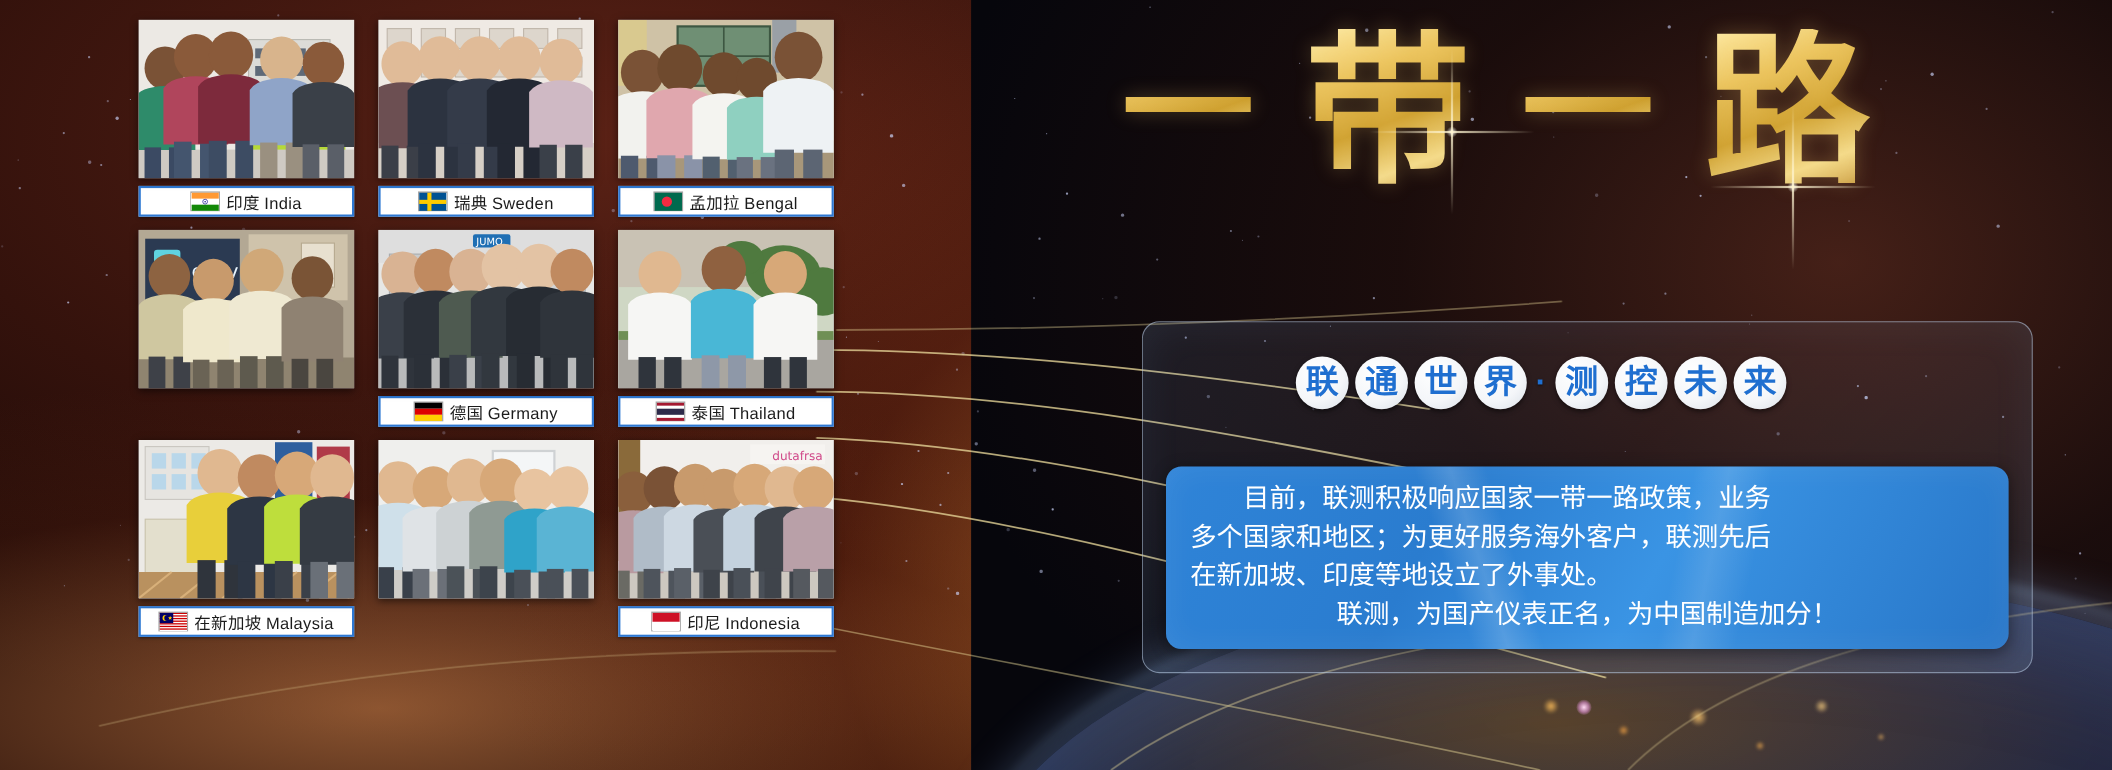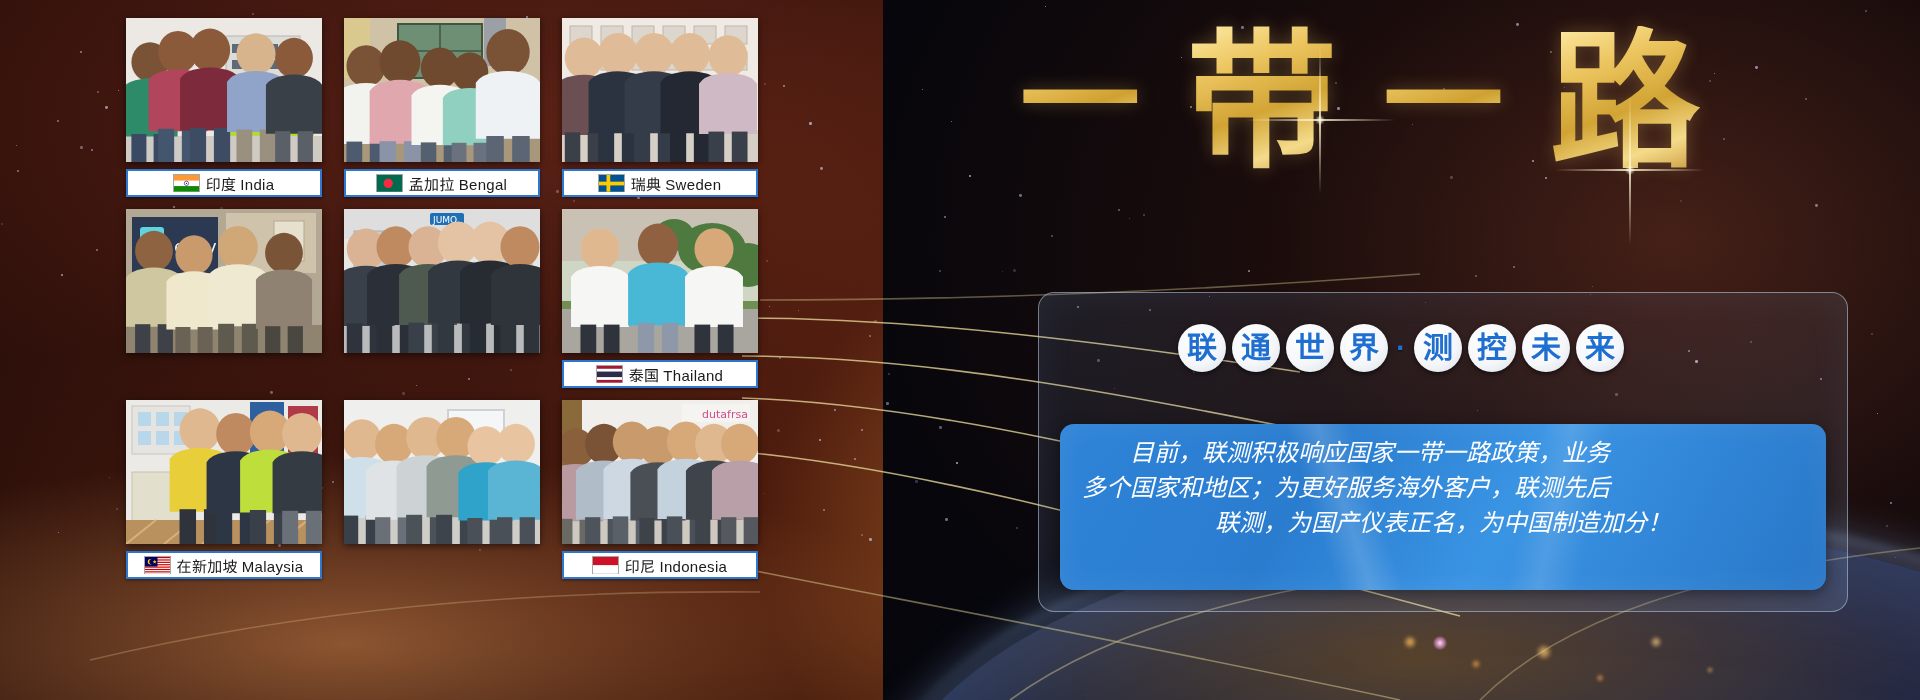--- a/index.html
+++ b/index.html
@@ -163,21 +163,21 @@
       linear-gradient(72deg,rgba(255,255,255,0) 34%,rgba(255,255,255,.16) 38%,rgba(255,255,255,0) 42%),
       linear-gradient(102deg,rgba(255,255,255,0) 60%,rgba(255,255,255,.12) 64%,rgba(255,255,255,0) 69%);
   }
   .bluetext{
     position:relative;
     padding:12px 22px 0 22px;
     color:#fff;font-size:24px;line-height:35px;
     text-align:justify;text-justify:inter-character;
     font-family:"DejaVu Sans","Liberation Sans",sans-serif;
   }
-  .bluetext p{margin:0;font-style:italic;}
+  .bluetext p{margin:0;}
   .bluetext .indent{text-indent:2em;}
   .bluetext .last{text-align:center;}
 </style>
 </head>
 <body>
 
 <div id="banner">
 
   <div class="bg-base"></div>
   <div class="bg-space"></div>
@@ -403,20 +403,21 @@
     <div class="sbadge">控</div>
     <div class="sbadge">未</div>
     <div class="sbadge">来</div>
   </div>
 
   <div class="bluebox">
     <div class="shine"></div>
     <div class="bluetext">
       <p class="indent">目前，联测积极响应国家一带一路政策，业务</p>
       <p>多个国家和地区；为更好服务海外客户，联测先后</p>
+      <p>在新加坡、印度等地设立了外事处。</p>
       <p class="last">联测，为国产仪表正名，为中国制造加分！</p>
     </div>
   </div>
 
   <div class="grid" id="grid">
       <div class="cell">
         <div class="photo">
           <svg viewBox="0 0 196 144" preserveAspectRatio="none">
     <rect width="196" height="144" fill="#ece9e4"></rect>
     <rect x="100" y="18" width="74" height="72" fill="#dcdcd8" stroke="#b8b8b2"></rect>
@@ -488,87 +489,20 @@
         </div>
         <div class="cap">
           <span class="flag"><svg viewBox="0 0 30 20">
               <rect width="30" height="20" fill="#fff"></rect>
               <rect width="30" height="6.7" fill="#f93"></rect>
               <rect y="13.3" width="30" height="6.7" fill="#128807"></rect>
               <circle cx="15" cy="10" r="2.6" fill="none" stroke="#008" stroke-width="0.7"></circle>
               <circle cx="15" cy="10" r="0.8" fill="#008"></circle>
             </svg></span>
           <span class="cap-text"><span>印度</span><span class="en">India</span></span>
-        </div>
-      </div>
-      <div class="cell">
-        <div class="photo">
-          <svg viewBox="0 0 196 144" preserveAspectRatio="none">
-    <rect width="196" height="144" fill="#cfc2a6"></rect>
-    <rect x="54" y="6" width="84" height="54" fill="#6f8f74" stroke="#3d5742" stroke-width="2"></rect>
-    <g stroke="#3d5742" stroke-width="1.5">
-              <line x1="96" y1="6" x2="96" y2="60"></line>
-              <line x1="54" y1="33" x2="138" y2="33"></line>
-            </g>
-    <rect x="140" y="0" width="22" height="48" fill="#9aa0a6"></rect>
-    <rect x="0" y="0" width="26" height="60" fill="#d9c98f"></rect>
-    <rect x="0" y="110" width="196" height="34" fill="#a8977a"></rect>
-    <g>
-    <ellipse cx="22" cy="48" rx="19.53" ry="20.790000000000003" fill="#7a5236"></ellipse>
-    <path d="M20.488 65.67150000000001 h3.024 v6.300000000000001 h-3.024 z" fill="#7a5236"></path>
-    <path d="M-6.98 75.72 q5.04 -7.56 17.64 -9.45
-             q11.34 -2.52 22.68 0 q12.600000000000001 1.89 17.64 9.45
-             l0 50.400000000000006 l-57.96 0 z" fill="#f2f2ee"></path>
-    <rect x="2.469999999999999" y="123.6" width="15.75" height="50.400000000000006" fill="#4e5a6e"></rect>
-    <rect x="25.78" y="123.6" width="15.75" height="50.400000000000006" fill="#4e5a6e"></rect>
-  </g>
-    <g>
-    <ellipse cx="56" cy="44" rx="20.46" ry="21.78" fill="#6f4a2e"></ellipse>
-    <path d="M54.416 62.513000000000005 h3.168 v6.6000000000000005 h-3.168 z" fill="#6f4a2e"></path>
-    <path d="M25.639999999999997 73.03999999999999 q5.28 -7.92 18.48 -9.9
-             q11.879999999999999 -2.64 23.759999999999998 0 q13.200000000000001 1.98 18.48 9.9
-             l0 52.800000000000004 l-60.720000000000006 0 z" fill="#e0a7ae"></path>
-    <rect x="35.54" y="123.2" width="16.5" height="52.800000000000004" fill="#8a93a8"></rect>
-    <rect x="59.96" y="123.2" width="16.5" height="52.800000000000004" fill="#8a93a8"></rect>
-  </g>
-    <g>
-    <ellipse cx="96" cy="50" rx="19.22" ry="20.46" fill="#6f4a2e"></ellipse>
-    <path d="M94.512 67.391 h2.976 v6.2 h-2.976 z" fill="#6f4a2e"></path>
-    <path d="M67.48 77.28 q4.96 -7.4399999999999995 17.360000000000003 -9.299999999999999
-             q11.16 -2.48 22.32 0 q12.4 1.8599999999999999 17.360000000000003 9.299999999999999
-             l0 49.6 l-57.04 0 z" fill="#f4f4f0"></path>
-    <rect x="76.78" y="124.39999999999999" width="15.5" height="49.6" fill="#52606f"></rect>
-    <rect x="99.72" y="124.39999999999999" width="15.5" height="49.6" fill="#52606f"></rect>
-  </g>
-    <g>
-    <ellipse cx="126" cy="54" rx="18.29" ry="19.470000000000002" fill="#6f4a2e"></ellipse>
-    <path d="M124.584 70.5495 h2.832 v5.9 h-2.832 z" fill="#6f4a2e"></path>
-    <path d="M98.86 79.96000000000001 q4.72 -7.08 16.520000000000003 -8.85
-             q10.62 -2.36 21.24 0 q11.8 1.77 16.520000000000003 8.85
-             l0 47.2 l-54.28 0 z" fill="#8fd0c0"></path>
-    <rect x="107.71000000000001" y="124.8" width="14.75" height="47.2" fill="#6a7280"></rect>
-    <rect x="129.54" y="124.8" width="14.75" height="47.2" fill="#6a7280"></rect>
-  </g>
-    <g>
-    <ellipse cx="164" cy="34" rx="21.7" ry="23.1" fill="#7a5236"></ellipse>
-    <path d="M162.32 53.635000000000005 h3.36 v7 h-3.36 z" fill="#7a5236"></path>
-    <path d="M131.8 64.8 q5.6000000000000005 -8.4 19.6 -10.5
-             q12.6 -2.8000000000000003 25.2 0 q14 2.1 19.6 10.5
-             l0 56 l-64.4 0 z" fill="#eef2f4"></path>
-    <rect x="142.3" y="118" width="17.5" height="56" fill="#5c6573"></rect>
-    <rect x="168.2" y="118" width="17.5" height="56" fill="#5c6573"></rect>
-  </g>
-  </svg>
-        </div>
-        <div class="cap">
-          <span class="flag"><svg viewBox="0 0 30 20">
-              <rect width="30" height="20" fill="#006a4e"></rect>
-              <circle cx="13.5" cy="10" r="5.6" fill="#f42a41"></circle>
-            </svg></span>
-          <span class="cap-text"><span>孟加拉</span><span class="en">Bengal</span></span>
         </div>
       </div>
       <div class="cell">
         <div class="photo">
           <svg viewBox="0 0 196 144" preserveAspectRatio="none">
     <rect width="196" height="144" fill="#efeae4"></rect>
     <g fill="#ddd6cc" stroke="#c0b6aa">
       <rect x="8" y="8" width="22" height="18"></rect>
               <rect x="8" y="34" width="22" height="18"></rect>
               <rect x="8" y="60" width="22" height="18"></rect>
@@ -641,20 +575,87 @@
               <rect width="30" height="20" fill="#005293"></rect>
               <rect x="9" width="4.5" height="20" fill="#fecb00"></rect>
               <rect y="8" width="30" height="4.5" fill="#fecb00"></rect>
             </svg></span>
           <span class="cap-text"><span>瑞典</span><span class="en">Sweden</span></span>
         </div>
       </div>
       <div class="cell">
         <div class="photo">
           <svg viewBox="0 0 196 144" preserveAspectRatio="none">
+    <rect width="196" height="144" fill="#cfc2a6"></rect>
+    <rect x="54" y="6" width="84" height="54" fill="#6f8f74" stroke="#3d5742" stroke-width="2"></rect>
+    <g stroke="#3d5742" stroke-width="1.5">
+              <line x1="96" y1="6" x2="96" y2="60"></line>
+              <line x1="54" y1="33" x2="138" y2="33"></line>
+            </g>
+    <rect x="140" y="0" width="22" height="48" fill="#9aa0a6"></rect>
+    <rect x="0" y="0" width="26" height="60" fill="#d9c98f"></rect>
+    <rect x="0" y="110" width="196" height="34" fill="#a8977a"></rect>
+    <g>
+    <ellipse cx="22" cy="48" rx="19.53" ry="20.790000000000003" fill="#7a5236"></ellipse>
+    <path d="M20.488 65.67150000000001 h3.024 v6.300000000000001 h-3.024 z" fill="#7a5236"></path>
+    <path d="M-6.98 75.72 q5.04 -7.56 17.64 -9.45
+             q11.34 -2.52 22.68 0 q12.600000000000001 1.89 17.64 9.45
+             l0 50.400000000000006 l-57.96 0 z" fill="#f2f2ee"></path>
+    <rect x="2.469999999999999" y="123.6" width="15.75" height="50.400000000000006" fill="#4e5a6e"></rect>
+    <rect x="25.78" y="123.6" width="15.75" height="50.400000000000006" fill="#4e5a6e"></rect>
+  </g>
+    <g>
+    <ellipse cx="56" cy="44" rx="20.46" ry="21.78" fill="#6f4a2e"></ellipse>
+    <path d="M54.416 62.513000000000005 h3.168 v6.6000000000000005 h-3.168 z" fill="#6f4a2e"></path>
+    <path d="M25.639999999999997 73.03999999999999 q5.28 -7.92 18.48 -9.9
+             q11.879999999999999 -2.64 23.759999999999998 0 q13.200000000000001 1.98 18.48 9.9
+             l0 52.800000000000004 l-60.720000000000006 0 z" fill="#e0a7ae"></path>
+    <rect x="35.54" y="123.2" width="16.5" height="52.800000000000004" fill="#8a93a8"></rect>
+    <rect x="59.96" y="123.2" width="16.5" height="52.800000000000004" fill="#8a93a8"></rect>
+  </g>
+    <g>
+    <ellipse cx="96" cy="50" rx="19.22" ry="20.46" fill="#6f4a2e"></ellipse>
+    <path d="M94.512 67.391 h2.976 v6.2 h-2.976 z" fill="#6f4a2e"></path>
+    <path d="M67.48 77.28 q4.96 -7.4399999999999995 17.360000000000003 -9.299999999999999
+             q11.16 -2.48 22.32 0 q12.4 1.8599999999999999 17.360000000000003 9.299999999999999
+             l0 49.6 l-57.04 0 z" fill="#f4f4f0"></path>
+    <rect x="76.78" y="124.39999999999999" width="15.5" height="49.6" fill="#52606f"></rect>
+    <rect x="99.72" y="124.39999999999999" width="15.5" height="49.6" fill="#52606f"></rect>
+  </g>
+    <g>
+    <ellipse cx="126" cy="54" rx="18.29" ry="19.470000000000002" fill="#6f4a2e"></ellipse>
+    <path d="M124.584 70.5495 h2.832 v5.9 h-2.832 z" fill="#6f4a2e"></path>
+    <path d="M98.86 79.96000000000001 q4.72 -7.08 16.520000000000003 -8.85
+             q10.62 -2.36 21.24 0 q11.8 1.77 16.520000000000003 8.85
+             l0 47.2 l-54.28 0 z" fill="#8fd0c0"></path>
+    <rect x="107.71000000000001" y="124.8" width="14.75" height="47.2" fill="#6a7280"></rect>
+    <rect x="129.54" y="124.8" width="14.75" height="47.2" fill="#6a7280"></rect>
+  </g>
+    <g>
+    <ellipse cx="164" cy="34" rx="21.7" ry="23.1" fill="#7a5236"></ellipse>
+    <path d="M162.32 53.635000000000005 h3.36 v7 h-3.36 z" fill="#7a5236"></path>
+    <path d="M131.8 64.8 q5.6000000000000005 -8.4 19.6 -10.5
+             q12.6 -2.8000000000000003 25.2 0 q14 2.1 19.6 10.5
+             l0 56 l-64.4 0 z" fill="#eef2f4"></path>
+    <rect x="142.3" y="118" width="17.5" height="56" fill="#5c6573"></rect>
+    <rect x="168.2" y="118" width="17.5" height="56" fill="#5c6573"></rect>
+  </g>
+  </svg>
+        </div>
+        <div class="cap">
+          <span class="flag"><svg viewBox="0 0 30 20">
+              <rect width="30" height="20" fill="#006a4e"></rect>
+              <circle cx="13.5" cy="10" r="5.6" fill="#f42a41"></circle>
+            </svg></span>
+          <span class="cap-text"><span>孟加拉</span><span class="en">Bengal</span></span>
+        </div>
+      </div>
+      <div class="cell">
+        <div class="photo">
+          <svg viewBox="0 0 196 144" preserveAspectRatio="none">
     <rect width="196" height="144" fill="#b3a894"></rect>
     <rect x="6" y="8" width="86" height="56" fill="#2b3a52"></rect>
     <rect x="14" y="18" width="24" height="30" rx="3" fill="#5fd3e0"></rect>
     <text x="48" y="44" font-family="DejaVu Sans" font-size="18" fill="#eaf6ff">ecev</text>
     <rect x="100" y="4" width="90" height="60" fill="#cfc3ab"></rect>
     <rect x="148" y="12" width="30" height="40" fill="#e8e0cf" stroke="#b6a98f"></rect>
     <rect x="0" y="116" width="196" height="28" fill="#8f8470"></rect>
     <g>
     <ellipse cx="28" cy="42" rx="18.91" ry="20.130000000000003" fill="#8d6341"></ellipse>
     <path d="M26.536 59.1105 h2.928 v6.1000000000000005 h-2.928 z" fill="#8d6341"></path>
@@ -752,20 +753,28 @@
     <g>
     <ellipse cx="176" cy="38" rx="19.53" ry="20.790000000000003" fill="#c08a60"></ellipse>
     <path d="M174.488 55.6715 h3.024 v6.300000000000001 h-3.024 z" fill="#c08a60"></path>
     <path d="M147.02 65.72 q5.04 -7.56 17.64 -9.45
              q11.34 -2.52 22.68 0 q12.600000000000001 1.89 17.64 9.45
              l0 50.400000000000006 l-57.96 0 z" fill="#2f343b"></path>
     <rect x="156.47" y="113.6" width="15.75" height="50.400000000000006" fill="#2f343b"></rect>
     <rect x="179.78" y="113.6" width="15.75" height="50.400000000000006" fill="#2f343b"></rect>
   </g>
   </svg>
+        </div>
+        <div class="cap">
+          <span class="flag"><svg viewBox="0 0 30 20">
+              <rect width="30" height="6.67" fill="#000"></rect>
+              <rect y="6.67" width="30" height="6.67" fill="#d00"></rect>
+              <rect y="13.34" width="30" height="6.66" fill="#ffce00"></rect>
+            </svg></span>
+          <span class="cap-text"><span>德国</span><span class="en">Germany</span></span>
         </div>
       </div>
       <div class="cell">
         <div class="photo">
           <svg viewBox="0 0 196 144" preserveAspectRatio="none">
     <rect width="196" height="144" fill="#cfd7c4"></rect>
     <rect x="0" y="0" width="196" height="52" fill="#c9c2b4"></rect>
     <g fill="#4f7a3f">
               <ellipse cx="150" cy="40" rx="34" ry="26"></ellipse>
               <ellipse cx="186" cy="56" rx="24" ry="22"></ellipse>

